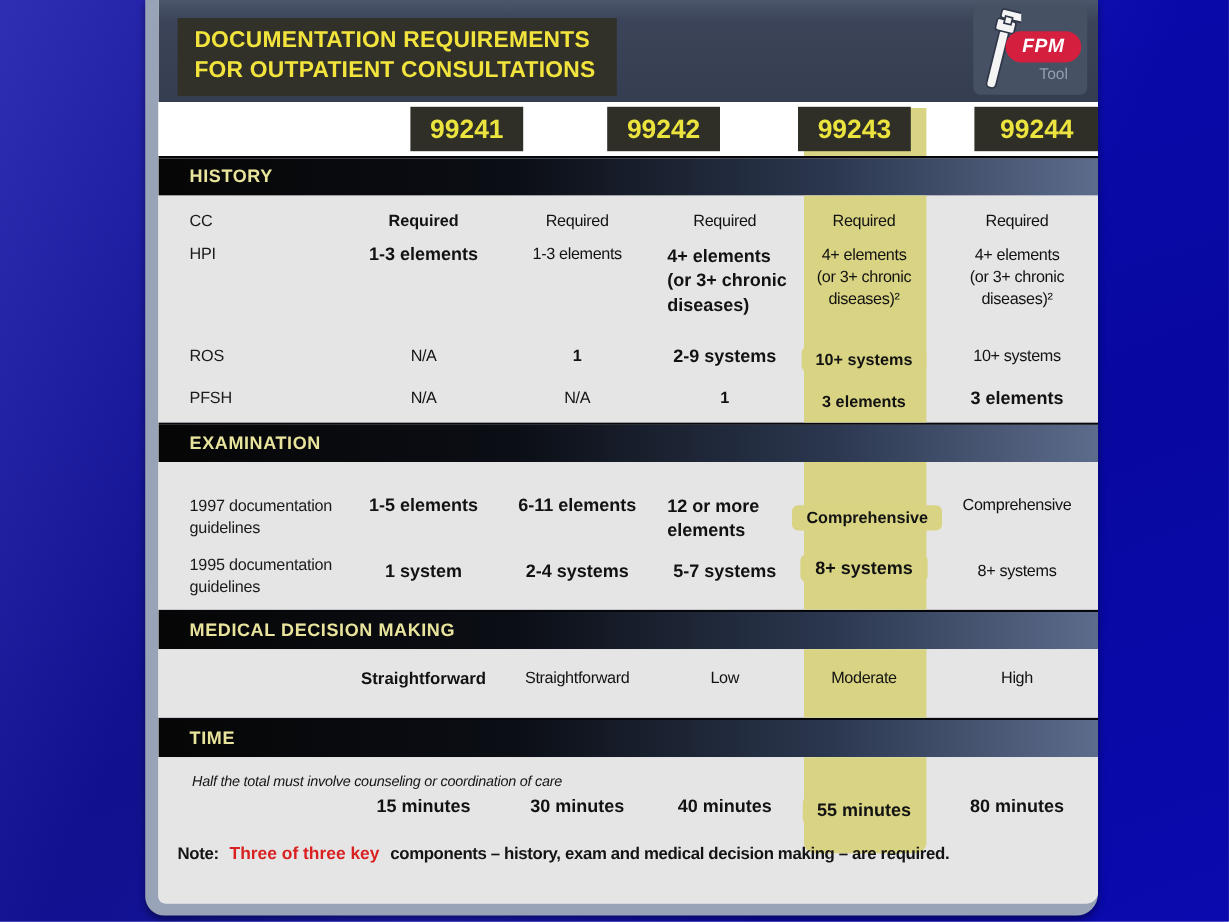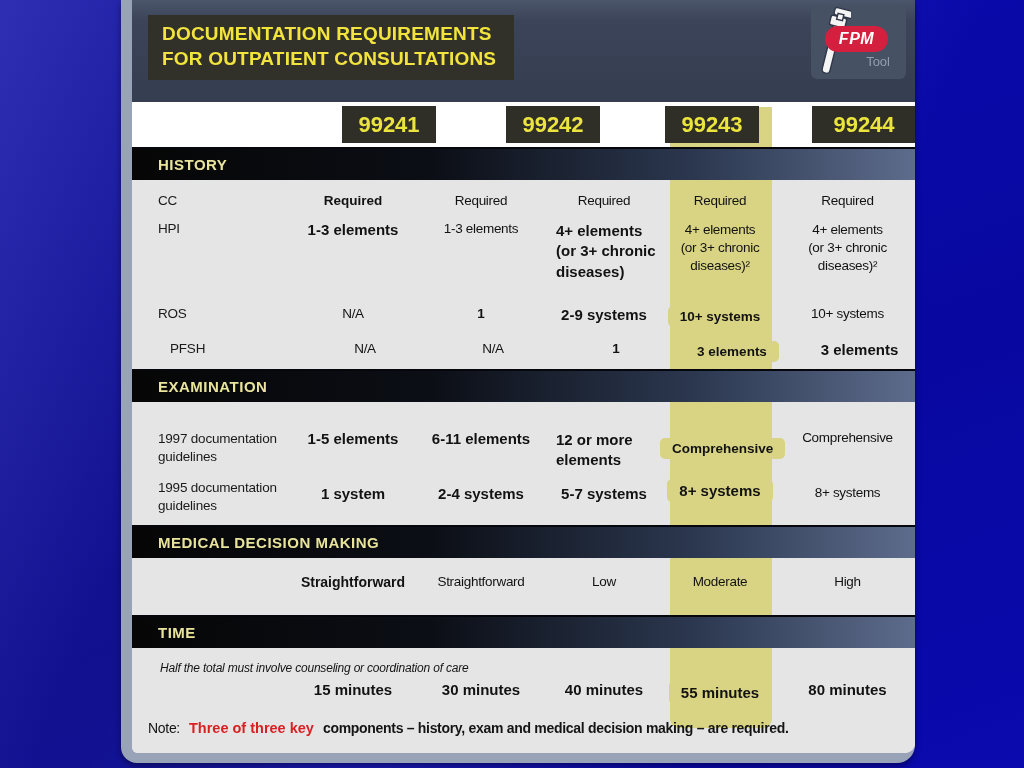--- a/index.html
+++ b/index.html
@@ -22,38 +22,38 @@
     background:#99a3b7; padding:0 0 10px 11px;
     border-radius:0 0 18px 16px;
     box-shadow:0 3px 6px rgba(0,0,20,0.45);
   }
   .slide {
     width:783px; height:753px; background:#ffffff;
     border-radius:0 0 10px 6px; overflow:hidden; position:relative;
   }
   
   .slide-header {
-    position:relative; height:102px;
+    position:relative; height:85px;
     background:linear-gradient(180deg,#4c566b 0%, #3b4458 20%, #353e51 100%);
   }
   .title-box {
     position:absolute; left:16px; top:15px;
     background:#31312a; padding:6px 18px 9px 14px;
   }
   .title-line {
     color:#f2e43c; font-size:19px; font-weight:bold; line-height:1.32;
     letter-spacing:0.2px;
   }
   .logo {
     position:absolute; right:9px; top:5px; width:95px; height:74px;
     background:#475164; border-radius:6px;
   }
   .logo svg { position:absolute; left:4px; top:1px; }
   .fpm-badge {
-    position:absolute; right:18px; top:21px; width:63px; height:26px;
+    position:absolute; right:5px; top:21px; width:63px; height:26px;
     background:#d41f3f; border-radius:13px; color:#ffffff;
     font-style:italic; font-weight:bold; font-size:16px; text-align:center;
     line-height:26px; letter-spacing:0.5px;
   }
   .tool-label {
     position:absolute; right:16px; top:49px; color:#949db0; font-size:13px;
   }
   
   .codes {
     position:relative; height:45px; background:#fff;
@@ -96,39 +96,39 @@
   .pre { white-space:pre-line; line-height:1.35; }
   .al { text-align:left; padding-left:8px; }
   .hl {
     background:#d9d483; border-radius:5px; padding:3px 12px;
     display:inline-block;
   }
   
   .r-cc   { padding-top:13px; min-height:35px; }
   .r-hpi  { padding-top:6px;  min-height:87px; }
   .r-ros  { padding-top:4px;  min-height:33px; }
-  .r-pfsh { padding-top:6px;  min-height:34px;margin-left:12px; }
+  .r-pfsh { padding-top:6px;  min-height:34px; }
   .r-97   { padding-top:28px; min-height:63px; }
   .r-95   { padding-top:8px;  min-height:60px; }
   .r-mdm  { padding-top:16px; min-height:57px; }
   .r-min  { padding-top:6px; }
   .sect-hist { height:189px; }
   .sect-exam { height:123px; }
   .sect-mdm  { height:57px; }
   .sect-time { height:122px; }
   .time-note {
     position:relative; z-index:1; padding:13px 0 0 28px;
     font-style:italic; font-weight:400; font-size:12px; letter-spacing:-0.2px;
     color:#141414;
   }
   .footnote {
     position:relative; z-index:1; display:flex; align-items:baseline;
     gap:9px; padding:16px 0 0 16px;
   }
-  .fn-label { font-weight:normal; font-size:14px; letter-spacing:-0.3px; color:#141414; }
+  .fn-label { font-weight:bold; font-size:14px; letter-spacing:-0.3px; color:#141414; }
   .fn-red   { font-weight:bold; font-size:14.5px; color:#d92121; }
   .fn-rest  { font-weight:bold; font-size:14px; letter-spacing:-0.3px; color:#141414; }
 </style>
 </head>
 <body>
 
 <div class="stage">
   <div class="frame">
     <div class="slide">
 

